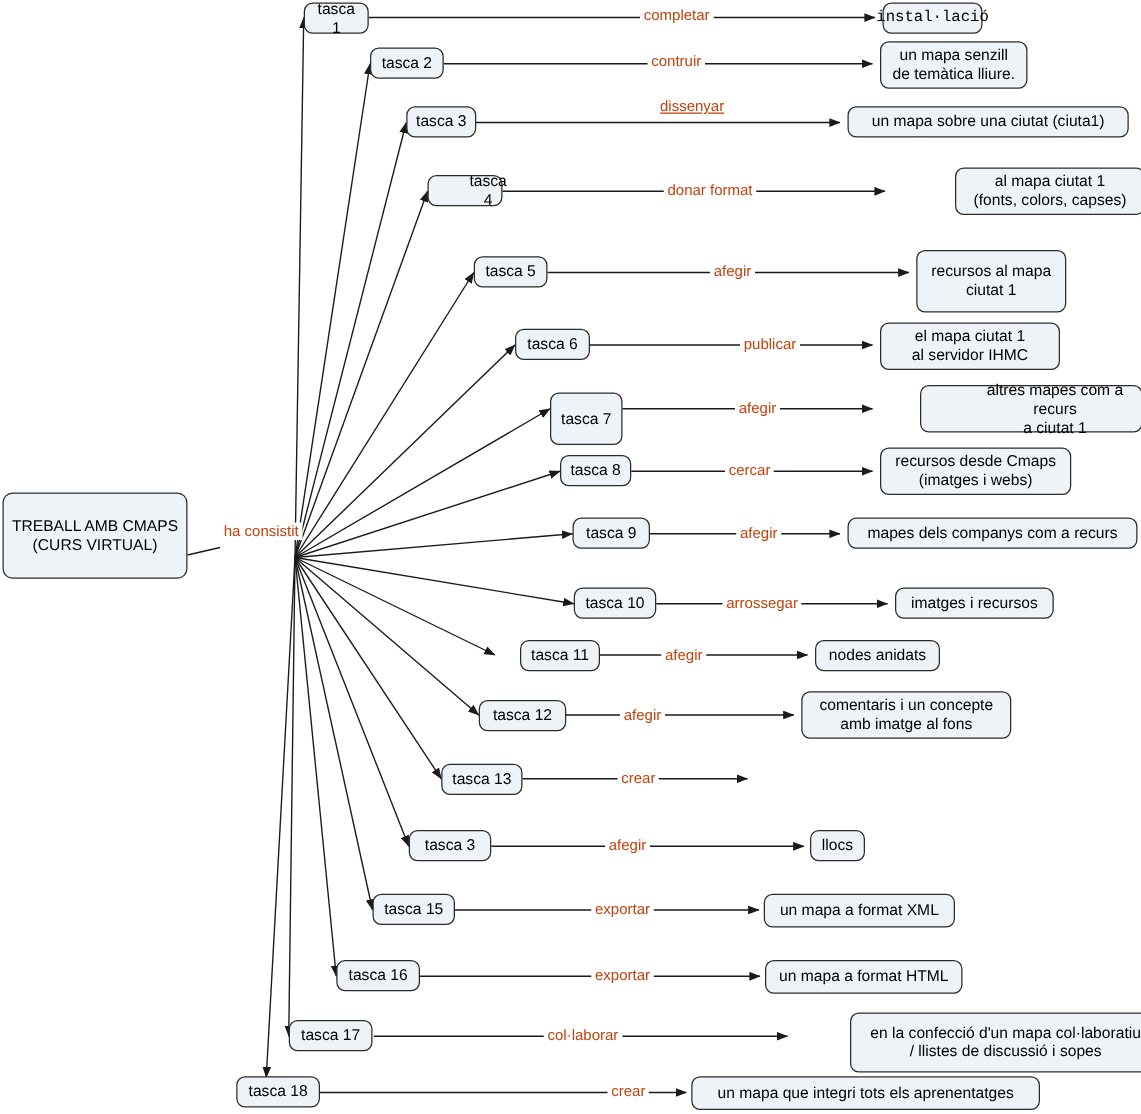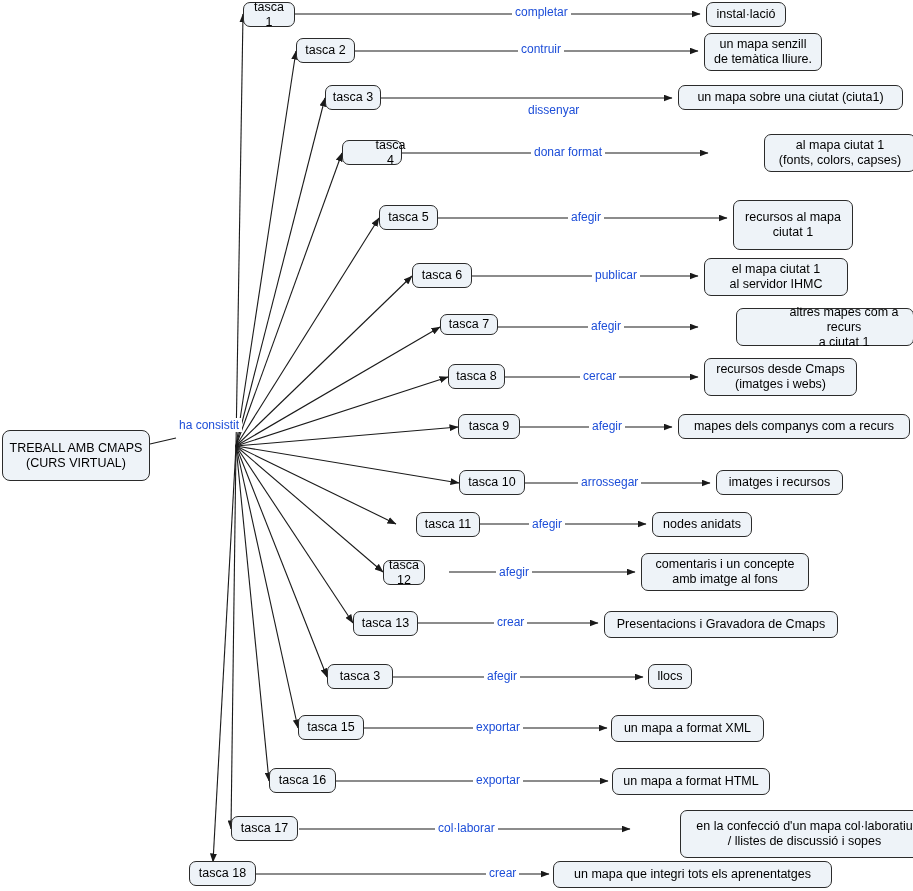--- a/index.html
+++ b/index.html
@@ -42,21 +42,21 @@
     white-space: pre-line;
   }
   .node.root {
     background: #eef3f8;
     border-radius: 8px;
     font-size: 12.5px;
   }
   .link-label {
     position: absolute;
     background: #ffffff;
-    color: #1d4ed8;
+    color: #c2410c;
     font-size: 12px;
     line-height: 14px;
     padding: 0 3px;
     white-space: nowrap;
   }
 </style>
 </head>
 <body>
 
 <div id="canvas">
@@ -104,53 +104,53 @@
       <line x1="449" y1="572" x2="635" y2="572" marker-end="url(#arrow)"></line>
       <line x1="418" y1="623" x2="598" y2="623" marker-end="url(#arrow)"></line>
       <line x1="393" y1="677" x2="643" y2="677" marker-end="url(#arrow)"></line>
       <line x1="364" y1="728" x2="607" y2="728" marker-end="url(#arrow)"></line>
       <line x1="336" y1="781" x2="608" y2="781" marker-end="url(#arrow)"></line>
       <line x1="299" y1="829" x2="630" y2="829" marker-end="url(#arrow)"></line>
       <line x1="256" y1="874" x2="549" y2="874" marker-end="url(#arrow)"></line>
     </g>
   </svg>
 
-  <div class="node root" style="left:2px; top:430px; width:148px; height:51px;">
+  <div class="node root" style="left:2px; top:394px; width:148px; height:69px;">
     <span>TREBALL AMB CMAPS
 (CURS VIRTUAL)</span>
   </div>
   <div class="link-label" style="left:176px; top:418px; width:60px;">
     <span>ha consistit</span>
   </div>
 
   <div class="node" style="left:243px; top:2px; width:52px; height:25px;">
     <span>tasca 1</span>
   </div>
   <div class="link-label" style="left:512px; top:5px;">
     <span>completar</span>
   </div>
-  <div class="node" style="left:706px; top:2px; width:80px; height:25px;">
+  <div class="node" style="left:706px; top:2px; width:80px; height:25px;font-family:Liberation Mono, monospace;">
     <span>instal·lació</span>
   </div>
 
   <div class="node" style="left:296px; top:38px; width:59px; height:25px;">
     <span>tasca 2</span>
   </div>
   <div class="link-label" style="left:518px; top:42px;">
     <span>contruir</span>
   </div>
   <div class="node" style="left:704px; top:33px; width:118px; height:38px;">
     <span>un mapa senzill
 de temàtica lliure.</span>
   </div>
 
   <div class="node" style="left:325px; top:85px; width:56px; height:25px;">
     <span>tasca 3</span>
   </div>
-  <div class="link-label" style="left:525px; top:103px;">
+  <div class="link-label" style="left:525px; top:78px;text-decoration:underline;">
     <span>dissenyar</span>
   </div>
   <div class="node" style="left:678px; top:85px; width:225px; height:25px;">
     <span>un mapa sobre una ciutat (ciuta1)</span>
   </div>
 
   <div class="node" style="left:342px; top:140px; width:60px; height:25px;padding-left:43px;">
     <span>tasca 4</span>
   </div>
   <div class="link-label" style="left:531px; top:145px;">
@@ -176,21 +176,21 @@
     <span>tasca 6</span>
   </div>
   <div class="link-label" style="left:592px; top:268px;">
     <span>publicar</span>
   </div>
   <div class="node" style="left:704px; top:258px; width:144px; height:38px;">
     <span>el mapa ciutat 1
 al servidor IHMC</span>
   </div>
 
-  <div class="node" style="left:440px; top:314px; width:58px; height:21px;">
+  <div class="node" style="left:440px; top:314px; width:58px; height:42px;">
     <span>tasca 7</span>
   </div>
   <div class="link-label" style="left:588px; top:319px;">
     <span>afegir</span>
   </div>
   <div class="node" style="left:736px; top:308px; width:178px; height:38px;padding-left:44px;">
     <span>altres mapes com a recurs
 a ciutat 1</span>
   </div>
 
@@ -228,40 +228,37 @@
   <div class="node" style="left:396px; top:512px; width:64px; height:25px;margin-left:20px;">
     <span>tasca 11</span>
   </div>
   <div class="link-label" style="left:529px; top:517px;">
     <span>afegir</span>
   </div>
   <div class="node" style="left:652px; top:512px; width:100px; height:25px;">
     <span>nodes anidats</span>
   </div>
 
-  <div class="node" style="left:383px; top:560px; width:42px; height:25px;">
+  <div class="node" style="left:383px; top:560px; width:70px; height:25px;">
     <span>tasca 12</span>
   </div>
   <div class="link-label" style="left:496px; top:565px;">
     <span>afegir</span>
   </div>
   <div class="node" style="left:641px; top:553px; width:168px; height:38px;">
     <span>comentaris i un concepte
 amb imatge al fons</span>
   </div>
 
   <div class="node" style="left:353px; top:611px; width:65px; height:25px;">
     <span>tasca 13</span>
   </div>
   <div class="link-label" style="left:494px; top:615px;">
     <span>crear</span>
   </div>
-  <div class="node" style="left:604px; top:611px; width:234px; height:27px;">
-    <span>Presentacions i Gravadora de Cmaps</span>
-  </div>
 
   <div class="node" style="left:327px; top:664px; width:66px; height:25px;">
     <span>tasca 3</span>
   </div>
   <div class="link-label" style="left:484px; top:669px;">
     <span>afegir</span>
   </div>
   <div class="node" style="left:648px; top:664px; width:44px; height:25px;">
     <span>llocs</span>
   </div>

